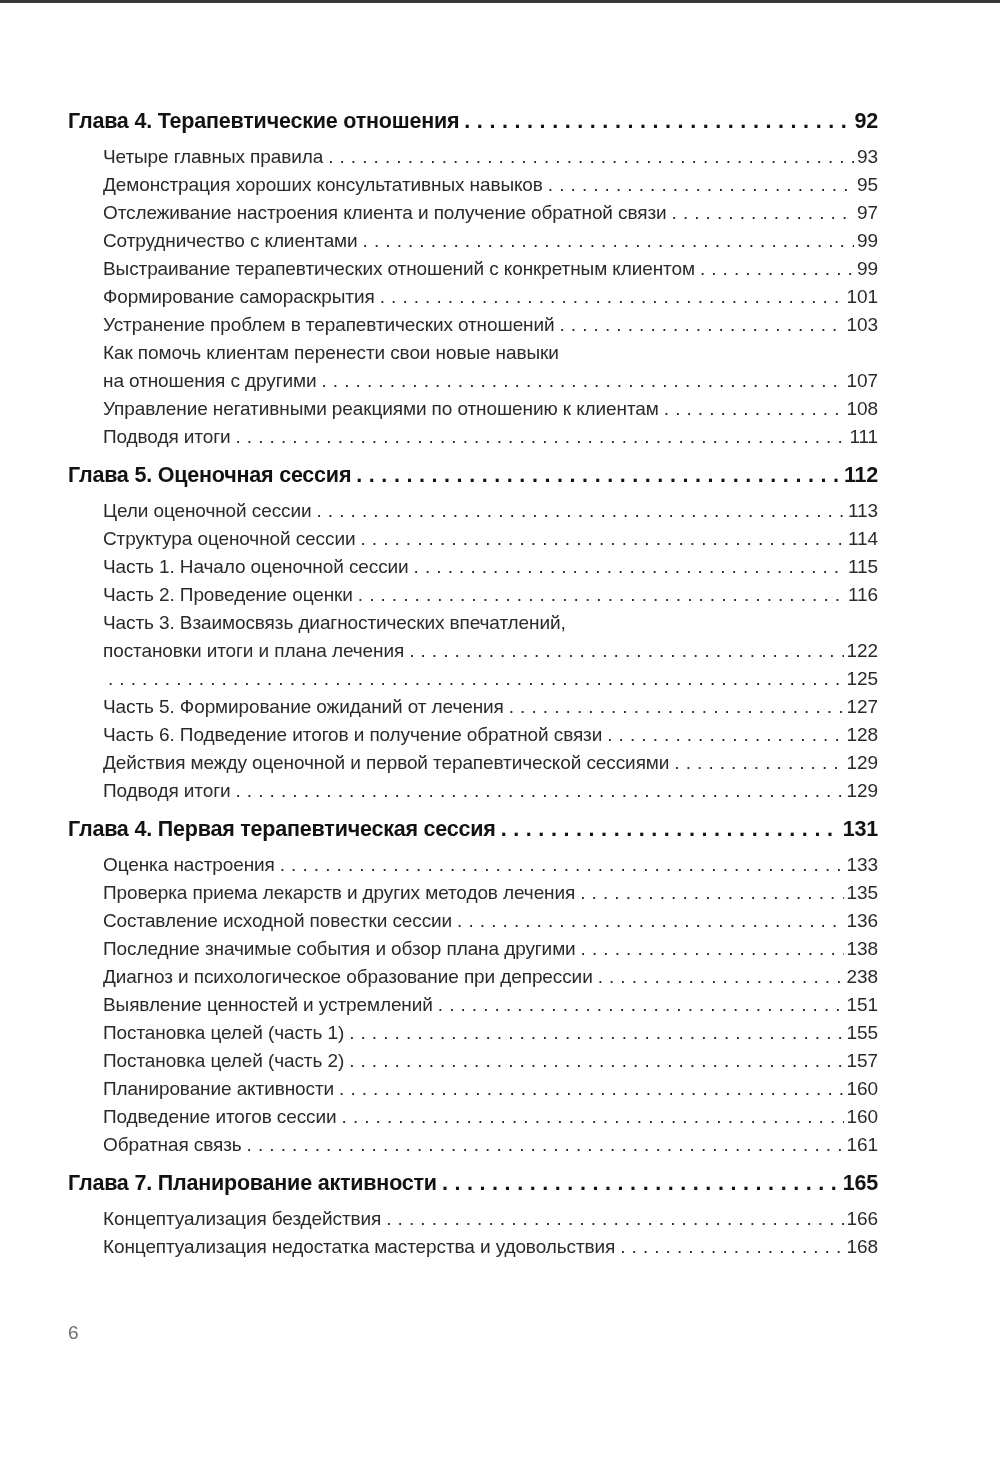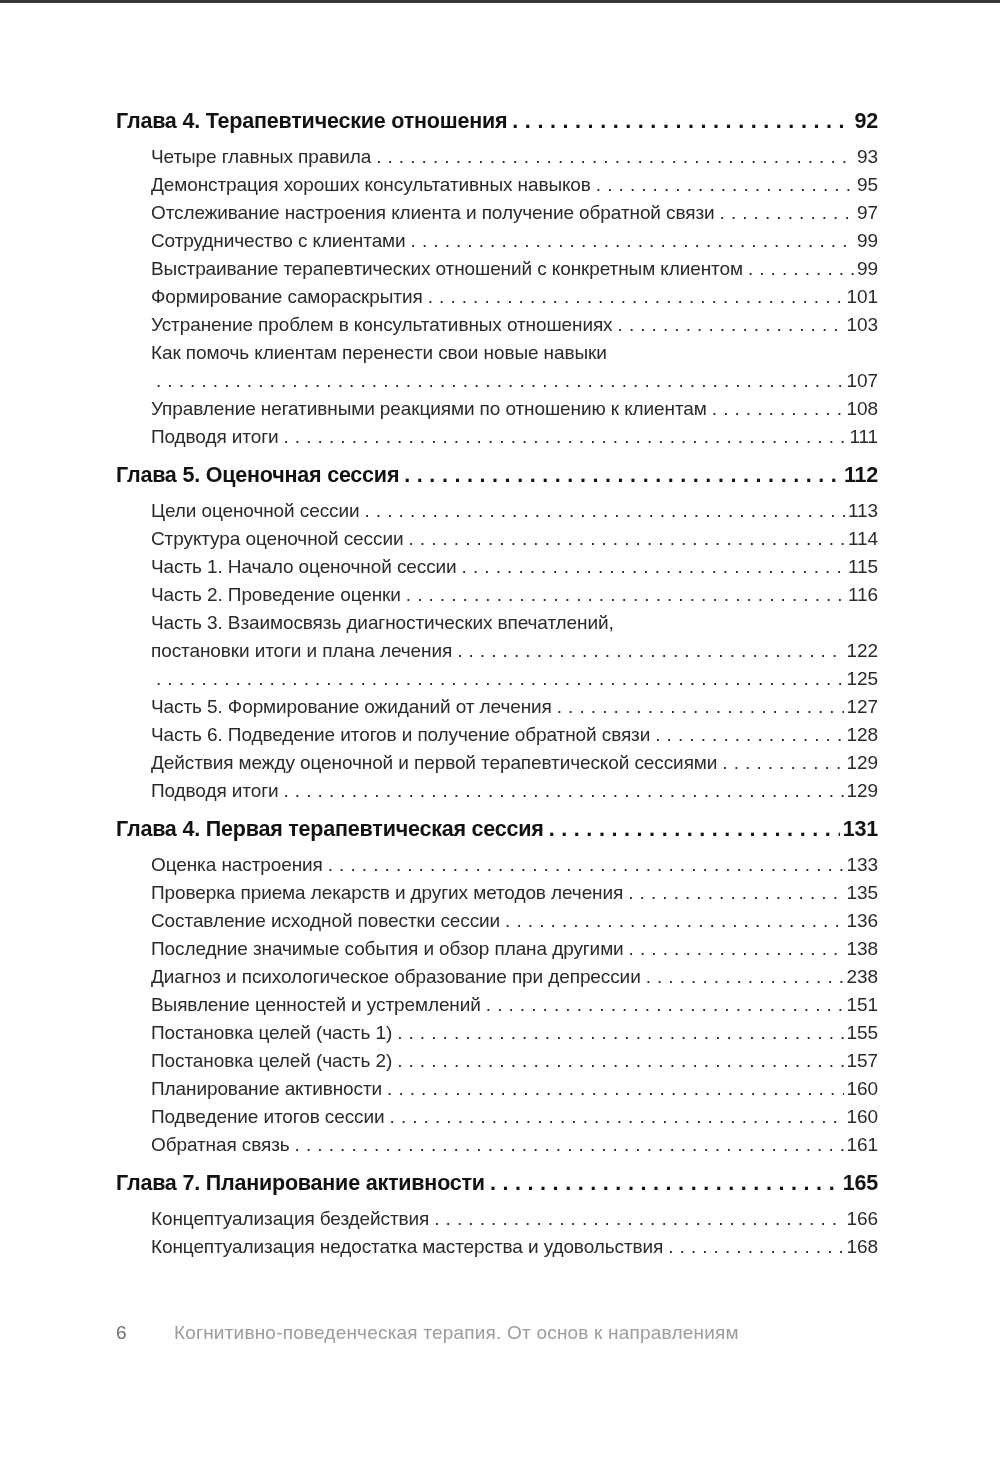--- a/index.html
+++ b/index.html
@@ -7,21 +7,21 @@
     width: 1000px;
     height: 1469px;
     background: #ffffff;
     font-family: "Liberation Sans", sans-serif;
     color: #262626;
     box-sizing: border-box;
     border-top: 3px solid #383838;
     overflow: hidden;
   }
   .page {
-    padding: 94px 122px 0 116px;
+    padding: 94px 122px 0 68px;
     box-sizing: border-box;
   }
   .toc-heading {
     display: flex;
     align-items: baseline;
     font-size: 21.5px;
     font-weight: 700;
     line-height: 29px;
     letter-spacing: -0.2px;
     color: #121212;
@@ -102,28 +102,29 @@
         <span class="t">Выстраивание терапевтических отношений с конкретным клиентом</span>
         <span class="leader"></span>
         <span class="pg">99</span>
       </div>
       <div class="toc-entry">
         <span class="t">Формирование самораскрытия</span>
         <span class="leader"></span>
         <span class="pg">101</span>
       </div>
       <div class="toc-entry">
-        <span class="t">Устранение проблем в консультативных отношениях</span>
+        <span class="t">Устранение проблем в терапевтических отношений</span>
         <span class="leader"></span>
         <span class="pg">103</span>
       </div>
       <div class="toc-entry">
         <span class="t">Как помочь клиентам перенести свои новые навыки</span>
       </div>
       <div class="toc-entry">
+        <span class="t">на отношения с другими</span>
         <span class="leader"></span>
         <span class="pg">107</span>
       </div>
       <div class="toc-entry">
         <span class="t">Управление негативными реакциями по отношению к клиентам</span>
         <span class="leader"></span>
         <span class="pg">108</span>
       </div>
       <div class="toc-entry">
         <span class="t">Подводя итоги</span>
@@ -259,15 +260,14 @@
       </div>
       <div class="toc-entry">
         <span class="t">Концептуализация недостатка мастерства и удовольствия</span>
         <span class="leader"></span>
         <span class="pg">168</span>
       </div>
     </div>
 
   <div class="footer">
     <span class="pagenum">6</span>
-    <span class="running">Когнитивно-поведенческая терапия. От основ к направлениям</span>
   </div>
 </div>
 
 </body></html>

